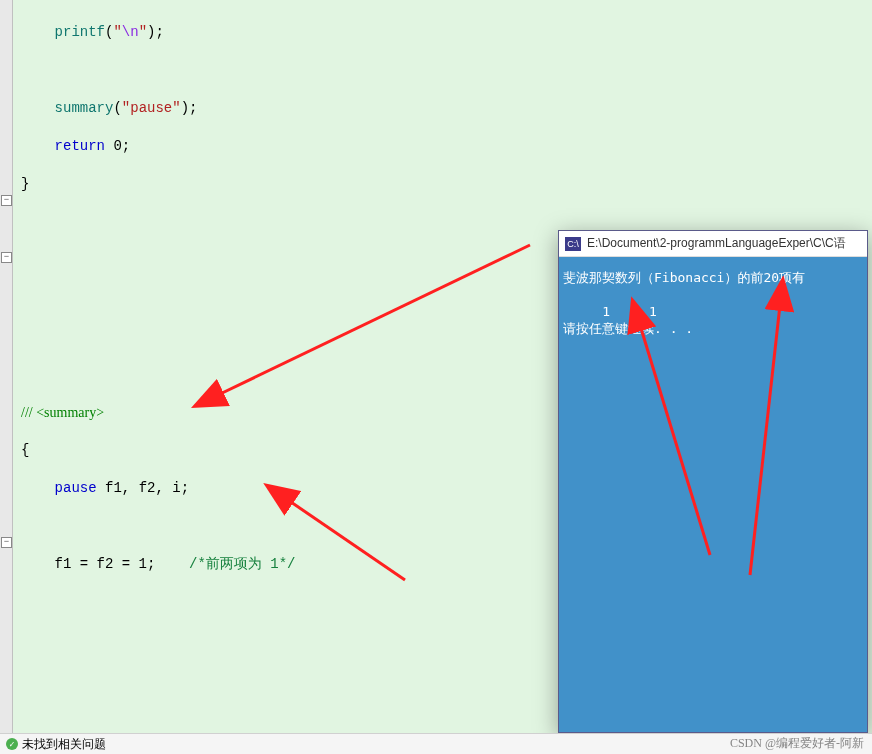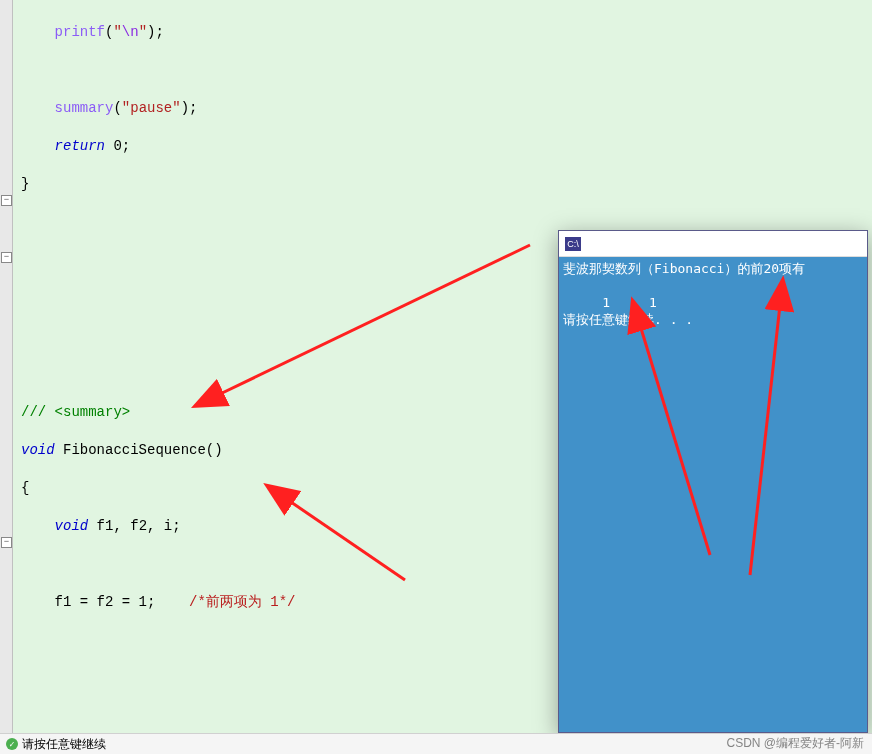--- a/index.html
+++ b/index.html
@@ -40,26 +40,26 @@
 }
 .code-area {
   flex: 1;
   background: #e1f5e1;
   padding: 4px 0 4px 8px;
   line-height: 19px;
   white-space: pre;
   position: relative;
 }
 .line { height: 19px; }
-.kw  { color: #0000cc; font-style: italic; }
-.fn  { color: #8b5cf6; }
+.kw  { color: #0000cc; }
+.fn  { color: #0f766e; }
 .str { color: #b22222; }
 .esc { color: #8a2be2; }
-.cmt { color: #008000; }
-.cmtblk { color: #b91c1c; }
+.cmt { color: #008000; font-family: Liberation Serif, serif; }
+.cmtblk { color: #15803d; }
 .statusbar {
   position: absolute;
   left: 0; right: 0;
   bottom: 0;
   height: 21px;
   background: #f5f5f5;
   border-top: 1px solid #d0d0d0;
   display: flex;
   align-items: center;
   padding: 0 6px;
@@ -75,21 +75,21 @@
   color: #fff;
   font-size: 9px;
   margin-right: 4px;
 }
 .watermark {
   position: absolute;
   right: 8px;
   bottom: 2px;
   font-size: 12px;
   color: rgba(120,120,120,0.9);
-  font-family: Liberation Sans, sans-serif;
+  font-family: Liberation Serif, serif;
   pointer-events: none;
 }
 .console-window {
   position: absolute;
   top: 230px;
   left: 558px;
   width: 310px;
   height: 503px;
   background: #fff;
   border: 1px solid #5a5a8a;
@@ -117,21 +117,21 @@
   align-items: center;
   justify-content: center;
   margin-right: 6px;
 }
 .console-body {
   flex: 1;
   background: #4191c9;
   color: #fff;
   font-family: "SimSun", "Consolas", monospace;
   font-size: 13px;
-  padding: 3px 4px;
+  padding: 12px 4px;
   line-height: 17px;
   white-space: pre;
   position: relative;
 }
 .arrows {
   position: absolute;
   top: 0; left: 0;
   width: 872px; height: 754px;
   pointer-events: none;
   z-index: 50;
@@ -151,23 +151,22 @@
 <div class="line"></div>
 <div class="line">    <span class="fn">summary</span><span>(</span><span class="str">"pause"</span><span>);</span></div>
 <div class="line">    <span class="kw">return</span><span> 0;</span></div>
 <div class="line"><span>}</span></div>
 <div class="line"></div>
 <div class="line"></div>
 <div class="line"></div>
 <div class="line"></div>
 <div class="line"></div>
 <div class="line"><span class="cmt">/// &lt;summary&gt;</span></div>
-<div class="line"><span class="kw">void</span><span> FibonacciSequence()</span></div>
 <div class="line"><span>{</span></div>
-<div class="line">    <span class="kw">void</span><span> f1, f2, i;</span></div>
+<div class="line">    <span class="kw">pause</span><span> f1, f2, i;</span></div>
 <div class="line"></div>
 <div class="line">    <span>f1 = f2 = 1;    </span><span class="cmtblk">/*前两项为 1*/</span></div>
 <div class="line"></div>
 
 
 
 
 
 
 
@@ -181,20 +180,21 @@
 
 
 
 
   </div>
 </div>
 
 <div class="console-window">
   <div class="console-title">
     <span class="console-title-icon">C:\</span>
+    <span>E:\Document\2-programmLanguageExper\C\C语</span>
   </div>
   <div class="console-body"><span>斐波那契数列（Fibonacci）的前20项有</span>
 
 <span>     1     1</span>
 <span>请按任意键继续. . .</span></div>
 </div>
 
 <svg class="arrows">
   <defs>
     <marker id="ah" markerWidth="12" markerHeight="10" refX="2" refY="5" orient="auto">
@@ -202,16 +202,16 @@
     </marker>
   </defs>
   <line x1="530" y1="245" x2="218" y2="395" stroke="#ff2020" stroke-width="3" marker-end="url(#ah)"></line>
   <line x1="405" y1="580" x2="288" y2="500" stroke="#ff2020" stroke-width="3" marker-end="url(#ah)"></line>
   <line x1="710" y1="555" x2="640" y2="325" stroke="#ff2020" stroke-width="3" marker-end="url(#ah)"></line>
   <line x1="750" y1="575" x2="780" y2="305" stroke="#ff2020" stroke-width="3" marker-end="url(#ah)"></line>
 </svg>
 
 <div class="statusbar">
   <span class="status-icon">✓</span>
-  <span>请按任意键继续</span>
+  <span>未找到相关问题</span>
 </div>
 
 <div class="watermark">CSDN @编程爱好者-阿新</div>
 
 </body></html>

